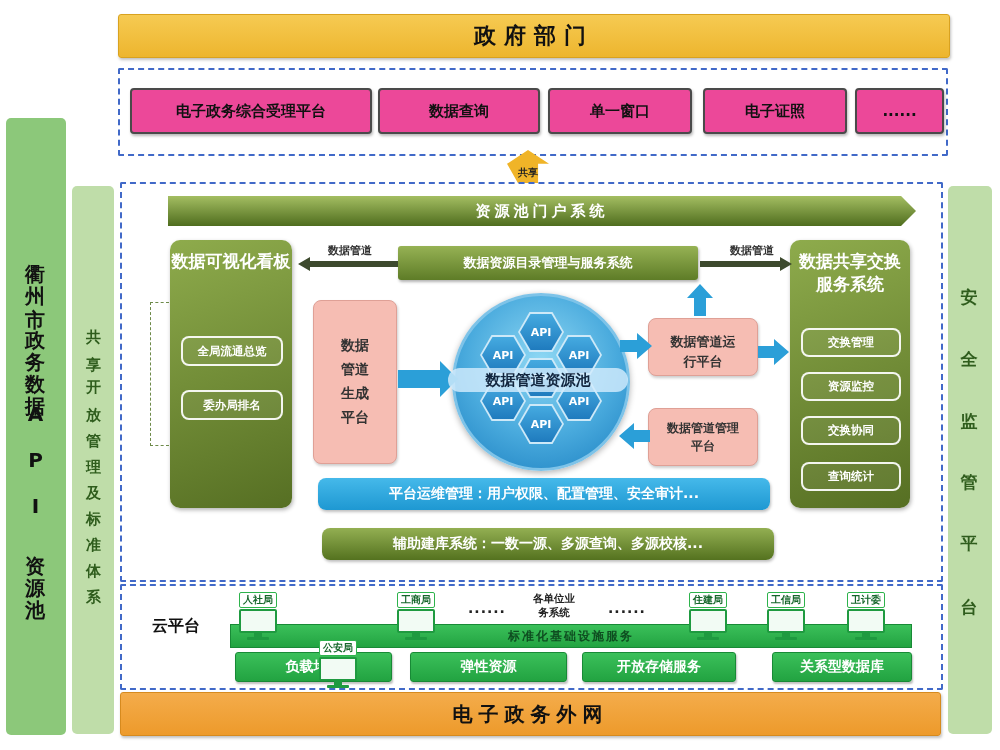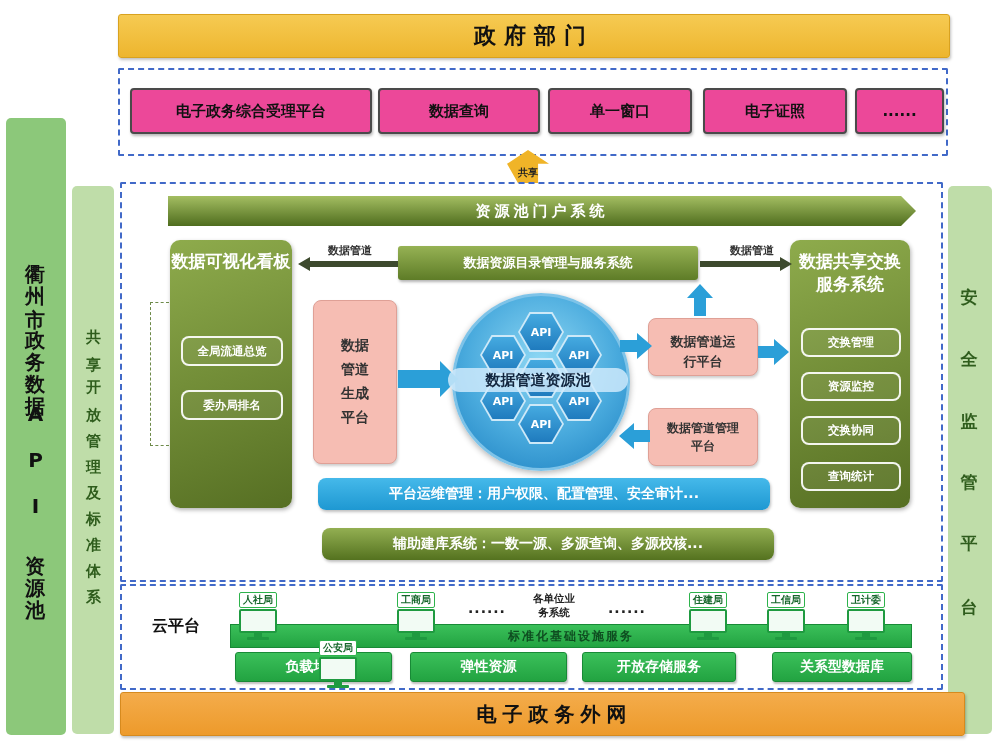--- a/index.html
+++ b/index.html
@@ -8,21 +8,21 @@
   .abs{position:absolute;}
   .flexc{display:flex;align-items:center;justify-content:center;}
   .dashed-box{border:2px dashed #4169C8;border-radius:2px;}
   .vtext{writing-mode:vertical-rl;text-orientation:upright;}
   .rail{display:flex;align-items:center;justify-content:center;border-radius:5px;}
   .rail-outer{background:#8CC87A;color:#111;font-weight:bold;font-size:20px;}
   .rail-light{background:#BFDDA9;color:#2F5D1D;font-weight:bold;}
   .banner-yellow{background:linear-gradient(180deg,#F6CA52,#EDB52E);border:1px solid #D9A21F;border-radius:3px;
     color:#111;font-weight:bold;font-size:22px;letter-spacing:8px;box-shadow:1px 2px 3px rgba(0,0,0,.25);}
   .banner-orange{background:linear-gradient(180deg,#F4AC4B,#ED9A2B);border:1px solid #D68A1E;border-radius:3px;
-    color:#111;font-weight:bold;font-size:20px;letter-spacing:6px;box-shadow:1px 2px 3px rgba(0,0,0,.25);padding-left:24px;}
+    color:#111;font-weight:bold;font-size:20px;letter-spacing:6px;box-shadow:1px 2px 3px rgba(0,0,0,.25);}
   .btn-white{background:#ec4899;border:2px solid #4a4a4a;border-radius:4px;color:#111;font-weight:bold;font-size:15px;
     box-shadow:1px 2px 3px rgba(0,0,0,.28);}
   .olive{background:linear-gradient(180deg,#96B254,#5E7C27);}
   .ribbon{clip-path:polygon(0 0,98% 0,100% 50%,98% 100%,0 100%);
     background:linear-gradient(180deg,#A4BE62,#4F6D1E);color:#fff;font-weight:bold;font-size:15px;letter-spacing:4px;}
   .panel{background:linear-gradient(160deg,#8EAB4C,#566F23);border-radius:10px;box-shadow:1px 2px 4px rgba(0,0,0,.3);}
   .panel-title{color:#fff;font-weight:bold;font-size:17px;text-align:center;line-height:1.35;}
   .pill{border:2px solid rgba(255,255,255,.92);border-radius:8px;color:#fff;font-size:11.5px;font-weight:bold;
     background:rgba(255,255,255,.06);}
   .pink{background:#F6BDB3;border:1px solid #DFA096;border-radius:8px;color:#333;font-weight:bold;

